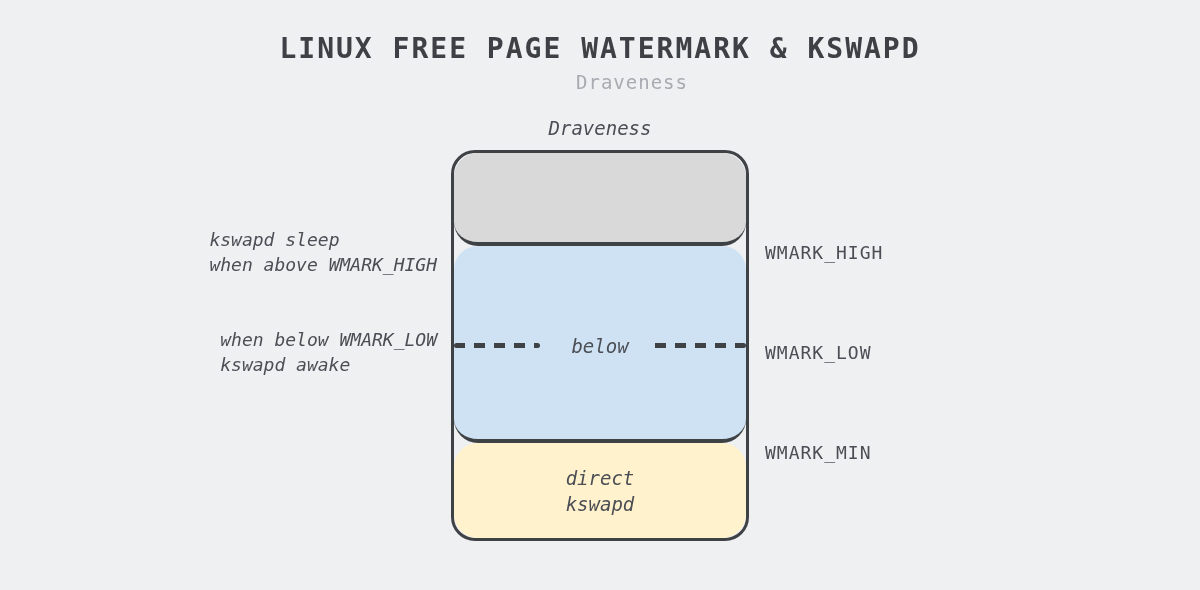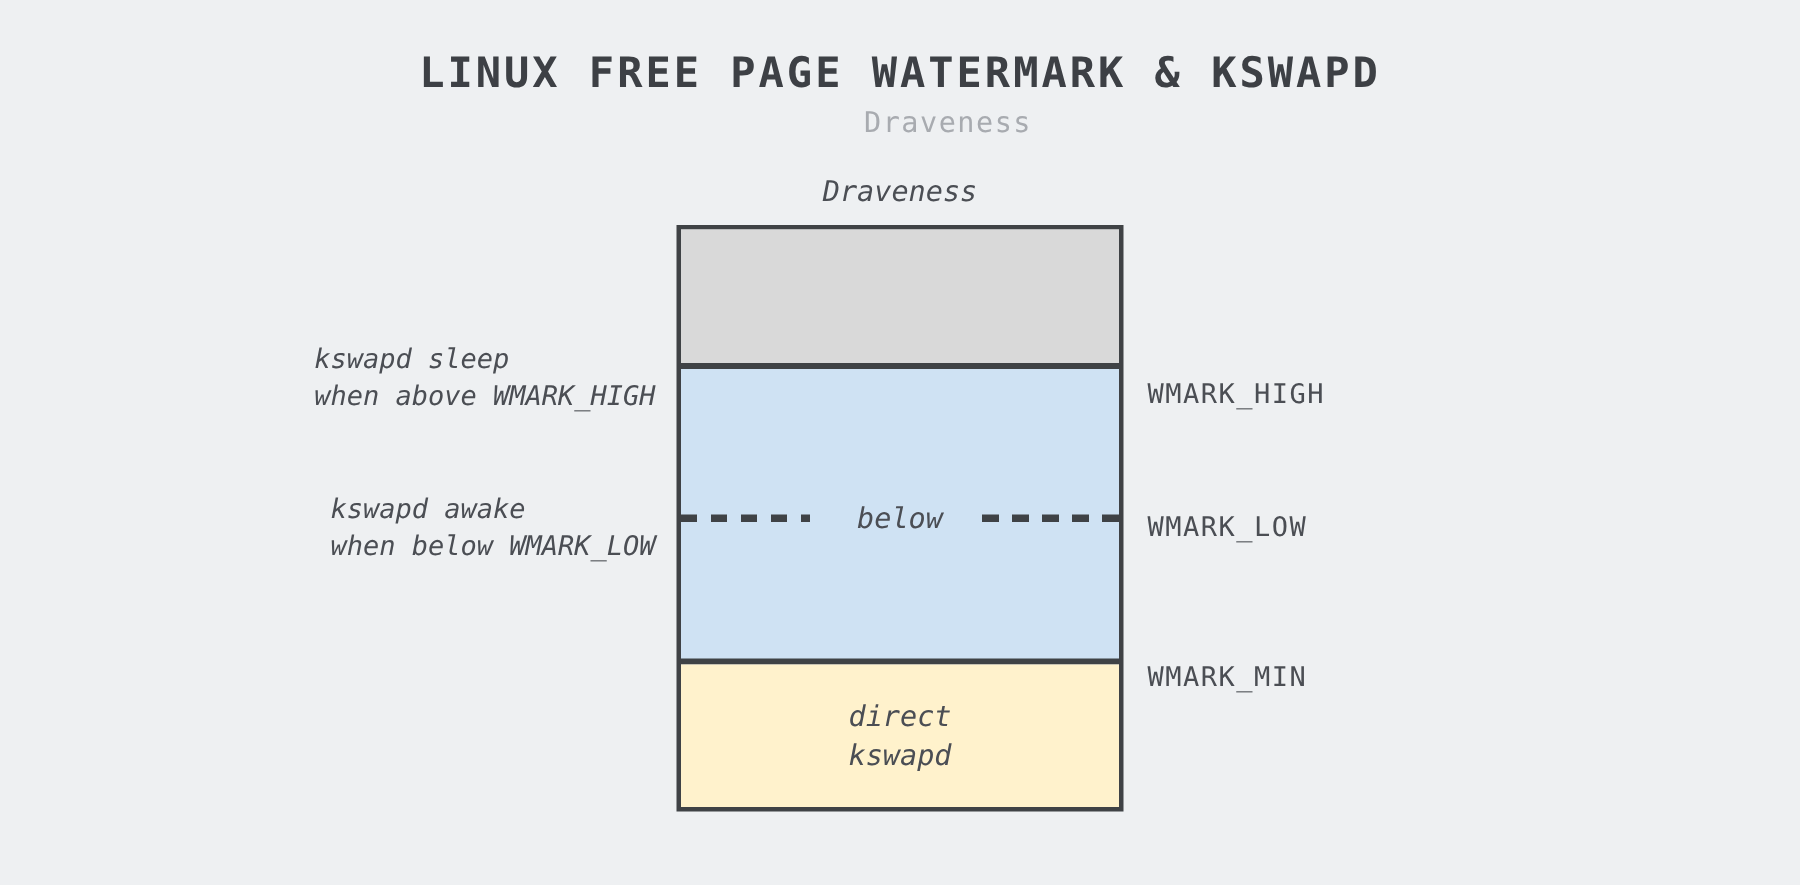--- a/index.html
+++ b/index.html
@@ -5,21 +5,21 @@
   :root {
     --background: #eef0f2;
     --free-fill: #d9d9d9;
     --kswapd-fill: #cfe2f3;
     --direct-fill: #fff2cc;
     --border: #3f4245;
     --text: #4b4e54;
     --title: #3d4045;
     --subtitle: #a8abb0;
   }
-  * { margin: 0; padding: 0; box-sizing: border-box; }
+  * { margin: 0; padding: 0; box-sizing: border-box; border-radius: 24px; }
   html, body { background: var(--background); }
   .canvas {
     position: relative;
     width: 1200px;
     height: 590px;
     background: var(--background);
     font-family: "DejaVu Sans Mono", "Liberation Mono", monospace;
     overflow: hidden;
   }
   .title {
@@ -99,21 +99,21 @@
   }
   .wmark {
     position: absolute;
     left: 765px;
     transform: translateY(-50%);
     font-size: 18px;
     letter-spacing: 1px;
     color: var(--text);
     white-space: nowrap;
   }
-  .wmark-high { top: 252px; margin-top: 11px; }
+  .wmark-high { top: 252px; }
   .wmark-low  { top: 352px; }
   .wmark-min  { top: 452px; }
   .annot {
     position: absolute;
     right: 763px;
     transform: translateY(-50%);
     text-align: left;
     font-size: 18px;
     font-style: italic;
     line-height: 25px;
@@ -152,17 +152,17 @@
 
   <div class="wmark wmark-high">WMARK_HIGH</div>
   <div class="wmark wmark-low">WMARK_LOW</div>
   <div class="wmark wmark-min">WMARK_MIN</div>
 
   <div class="annot annot-sleep">
     <div>kswapd sleep</div>
     <div>when above WMARK_HIGH</div>
   </div>
   <div class="annot annot-awake">
+    <div>when below WMARK_LOW</div>
     <div>kswapd awake</div>
-    <div>when below WMARK_LOW</div>
   </div>
 
 </div>
 
 </body></html>

